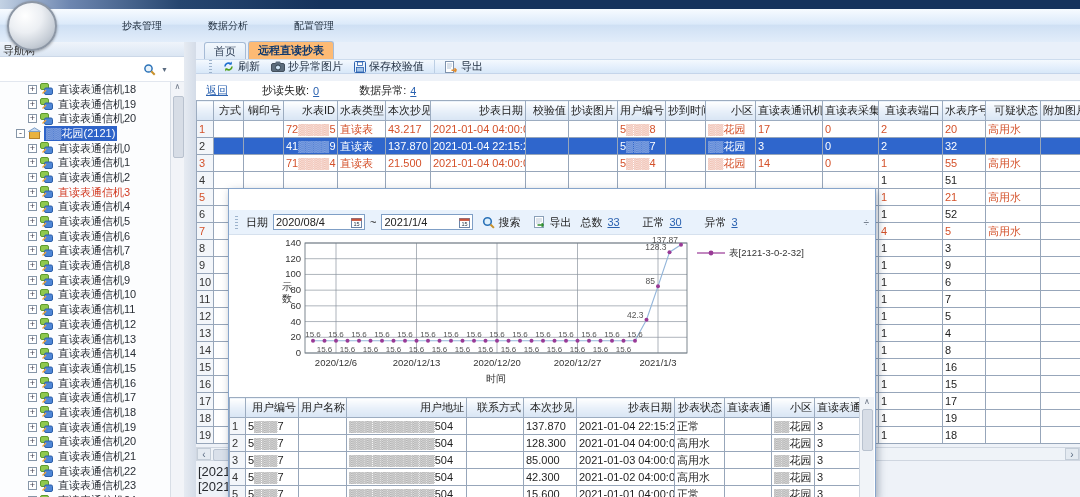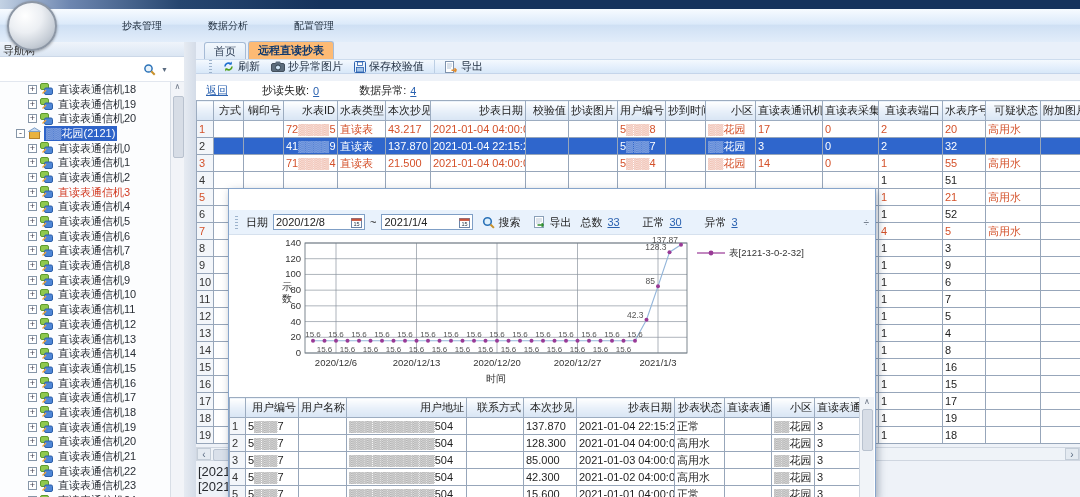--- a/index.html
+++ b/index.html
@@ -934,21 +934,21 @@
     <span id="hthumb"></span>
   </div>
   <div class="logline" style="top:464px">[2021</div>
   <div class="logline" style="top:479px">[2021</div>
 
   <div class="abs" id="modal">
     <div class="abs" id="mtoolbar">
       <span class="grip"></span>
       <span>日期</span>
       <span class="dinput">
-        <span>2020/12/8</span>
+        <span>2020/08/4</span>
         <span style="display:inline-flex">
           <svg width="11" height="11">
               <rect x="0.5" y="1.5" width="10" height="9" fill="#fff" stroke="#6b84a8"></rect>
               <rect x="0.5" y="1.5" width="10" height="2.4" fill="#c9533a"></rect>
               <text x="5.5" y="9" font-size="5.5" text-anchor="middle" fill="#234">15</text>
             </svg>
         </span>
       </span>
       <span>~</span>
       <span class="dinput">

